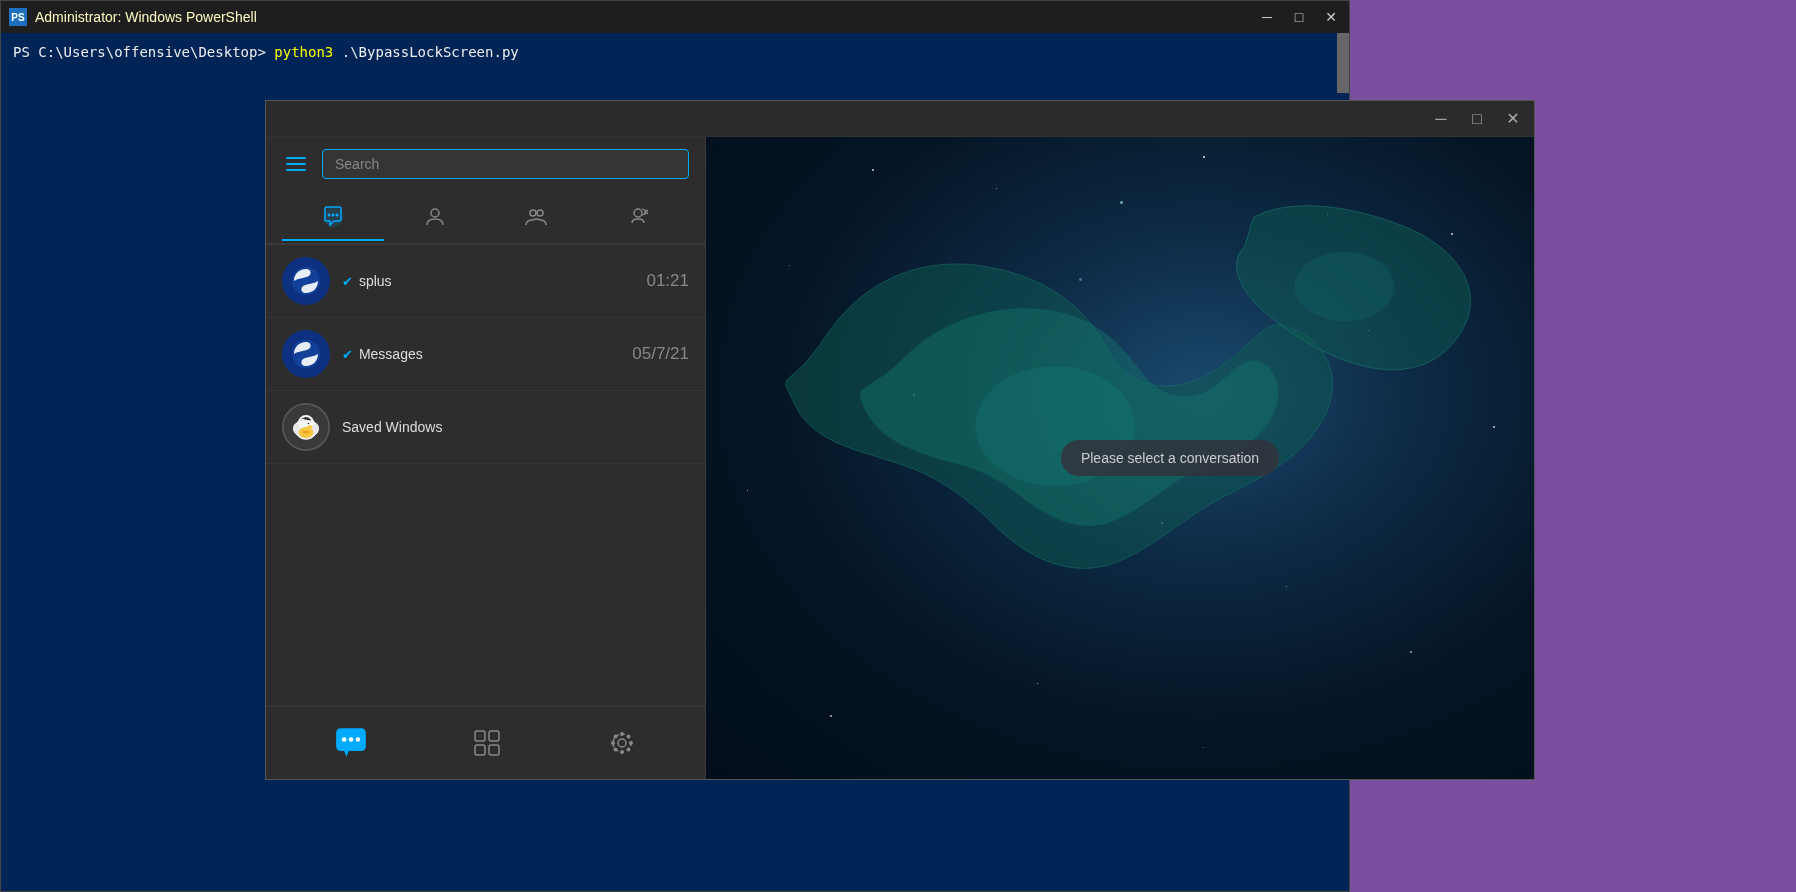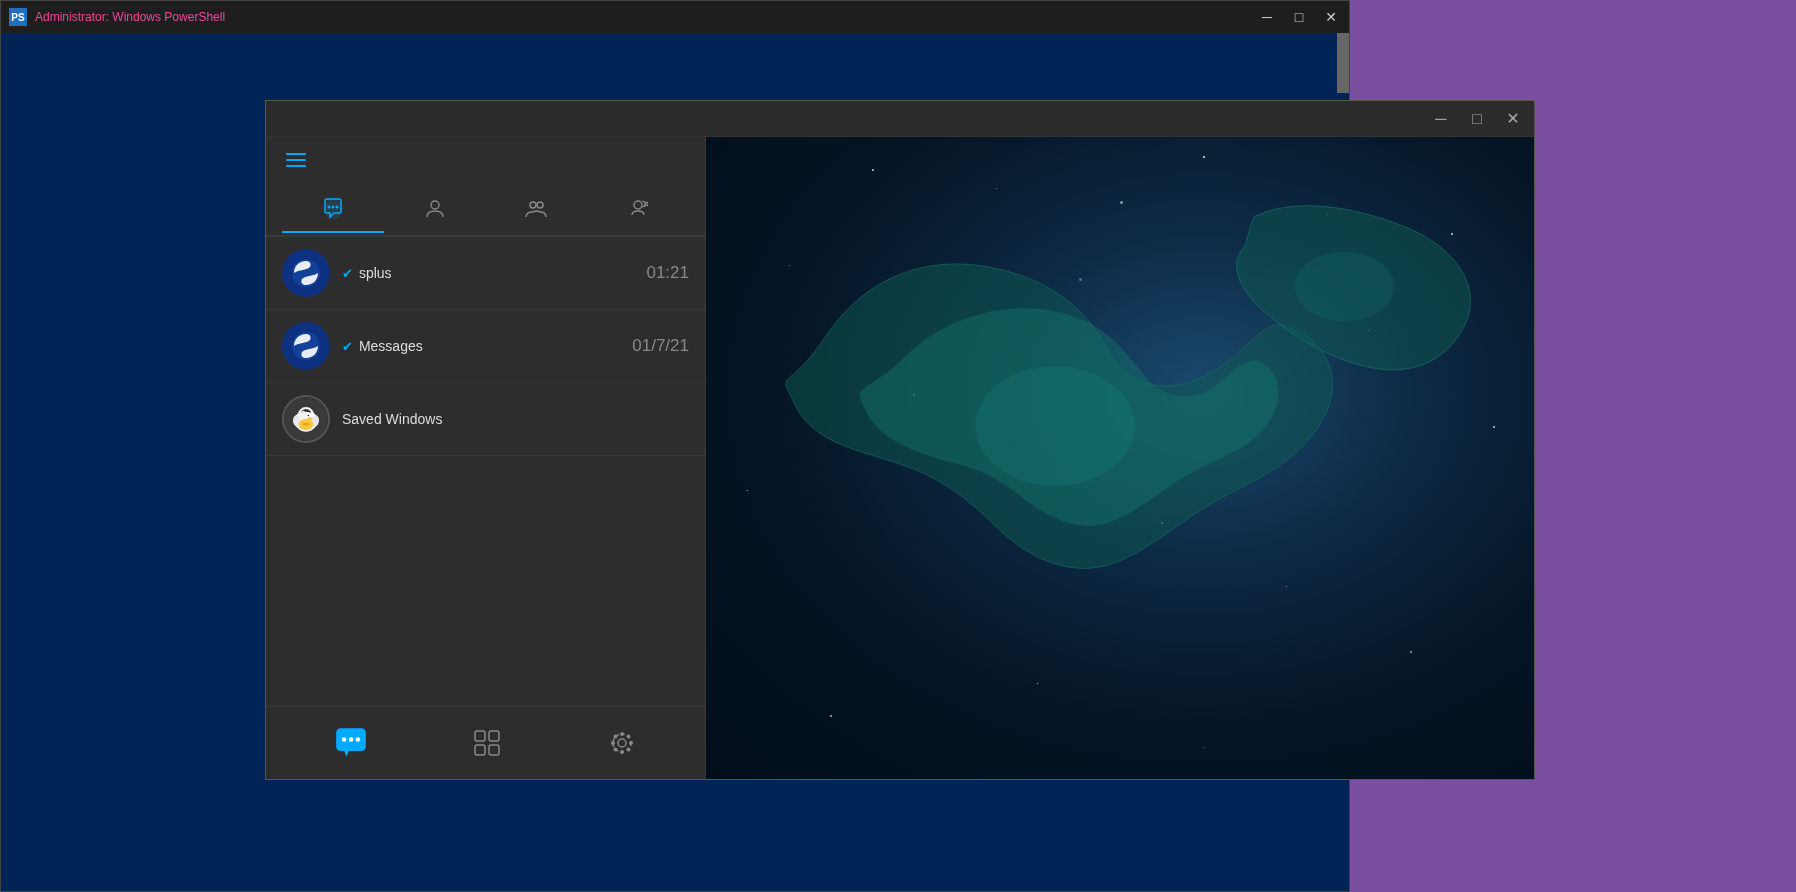--- a/index.html
+++ b/index.html
@@ -40,22 +40,22 @@
       height: 18px;
       background: #1f6fbf;
       display: flex;
       align-items: center;
       justify-content: center;
       font-size: 10px;
       color: white;
       font-weight: bold;
     }
     .ps-title-text {
-      color: #ec4899;
-      font-size: 12px;
+      color: #fef9c3;
+      font-size: 14px;
     }
     .ps-controls {
       display: flex;
       gap: 12px;
     }
     .ps-control {
       color: #ccc;
       font-size: 14px;
       cursor: pointer;
       width: 20px;
@@ -327,37 +327,43 @@
     <div class="ps-title-left">
       <div class="ps-icon">PS</div>
       <span class="ps-title-text">Administrator: Windows PowerShell</span>
     </div>
     <div class="ps-controls">
       <div class="ps-control">─</div>
       <div class="ps-control">□</div>
       <div class="ps-control close">✕</div>
     </div>
   </div>
+  <div class="powershell-content">
+    <span class="ps-prompt">PS C:\Users\offensive\Desktop&gt; </span><span class="ps-command">python3</span><span class="ps-command-suffix"> .\BypassLockScreen.py</span>
+  </div>
   <div class="ps-scrollbar"></div>
 </div>
 
 <div class="app-window">
   <div class="app-titlebar">
     <div class="app-control">─</div>
     <div class="app-control">□</div>
     <div class="app-control close-btn">✕</div>
   </div>
   <div class="app-body">
 
     <div class="sidebar">
       <div class="sidebar-header">
         <div class="hamburger-icon">
           <span></span>
           <span></span>
           <span></span>
+        </div>
+        <div class="search-input-wrapper">
+          <input type="text" placeholder="Search" style="">
         </div>
       </div>
 
       <div class="nav-tabs">
 
         <div class="nav-tab active">
           <svg viewBox="0 0 24 24" fill="none">
             <circle cx="12" cy="12" r="10" fill="#00aaff" opacity="0.15"></circle>
             <circle cx="8" cy="10" r="1.5" fill="#00aaff"></circle>
             <circle cx="12" cy="10" r="1.5" fill="#00aaff"></circle>
@@ -429,21 +435,21 @@
                 <path d="M24 36 C31 36 36 31 36 24 C30 28 24 26 20 30 C18 34 21 36 24 36 Z" fill="white" opacity="0.9"></path>
               </svg>
             </div>
           </div>
           <div class="chat-info">
             <div class="chat-name-row">
               <div class="chat-name">
                 <span style="color:#00aaff; font-size:13px;">✔</span>
                 <span>Messages</span>
               </div>
-              <span class="chat-time">01/7/21</span>
+              <span class="chat-time">05/7/21</span>
             </div>
           </div>
         </div>
 
         <div class="chat-item">
           <div class="avatar avatar-saved">
             <svg viewBox="0 0 48 48" width="48" height="48">
               <circle cx="24" cy="24" r="24" fill="#3a3a3a"></circle>
 
               <ellipse cx="24" cy="26" rx="12" ry="12" fill="#f5f5f5"></ellipse>
@@ -539,16 +545,19 @@
 
         <path d="M 200 220 C 240 180 300 165 350 175 C 400 185 420 215 440 240 C 460 265 490 265 510 250 C 530 235 540 220 555 225 C 575 235 580 260 565 285 C 550 310 520 320 490 335 C 460 350 430 380 400 388 C 370 396 340 380 315 360 C 290 340 265 330 240 325 C 210 316 175 305 160 275 C 145 245 160 260 200 220 Z" fill="#147a6e" opacity="0.4"></path>
 
         <path d="M 550 80 C 590 60 650 70 700 90 C 750 110 780 150 760 190 C 740 230 700 240 660 230 C 620 220 590 200 565 180 C 540 160 520 130 540 110 C 545 95 545 88 550 80 Z" fill="#0d5a50" opacity="0.5"></path>
         <path d="M 550 80 C 590 60 650 70 700 90 C 750 110 780 150 760 190 C 740 230 700 240 660 230 C 620 220 590 200 565 180 C 540 160 520 130 540 110 C 545 95 545 88 550 80 Z" fill="none" stroke="#1a7a6e" stroke-width="1" opacity="0.6"></path>
 
         <ellipse cx="350" cy="290" rx="80" ry="60" fill="#1aaa9a" opacity="0.15"></ellipse>
         <ellipse cx="640" cy="150" rx="50" ry="35" fill="#1aaa9a" opacity="0.12"></ellipse>
       </svg>
 
+      <div class="select-conversation-bubble">
+        <span>Please select a conversation</span>
+      </div>
     </div>
 
   </div>
 </div>
 
 </body></html>

